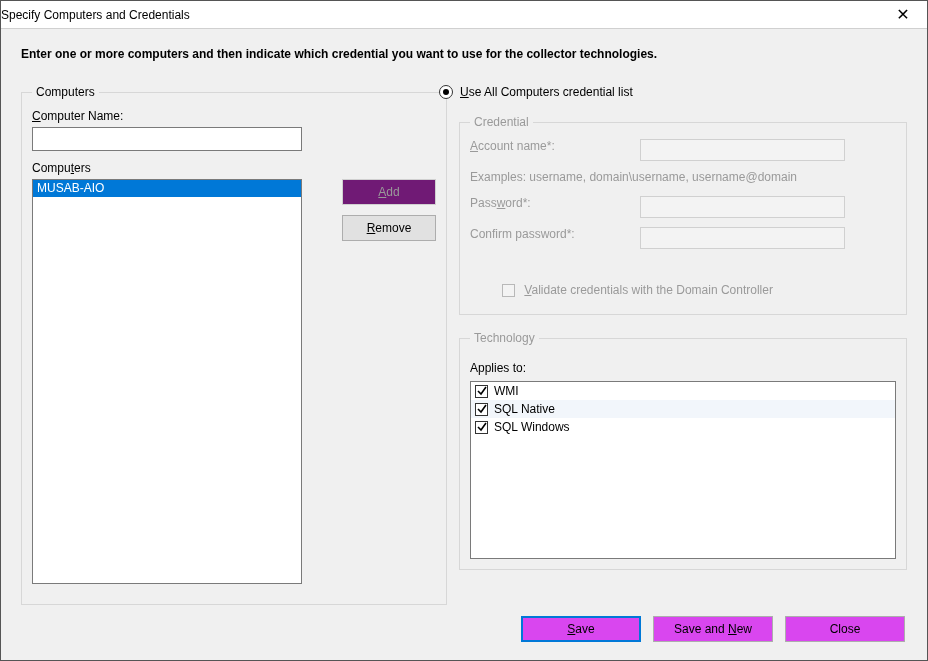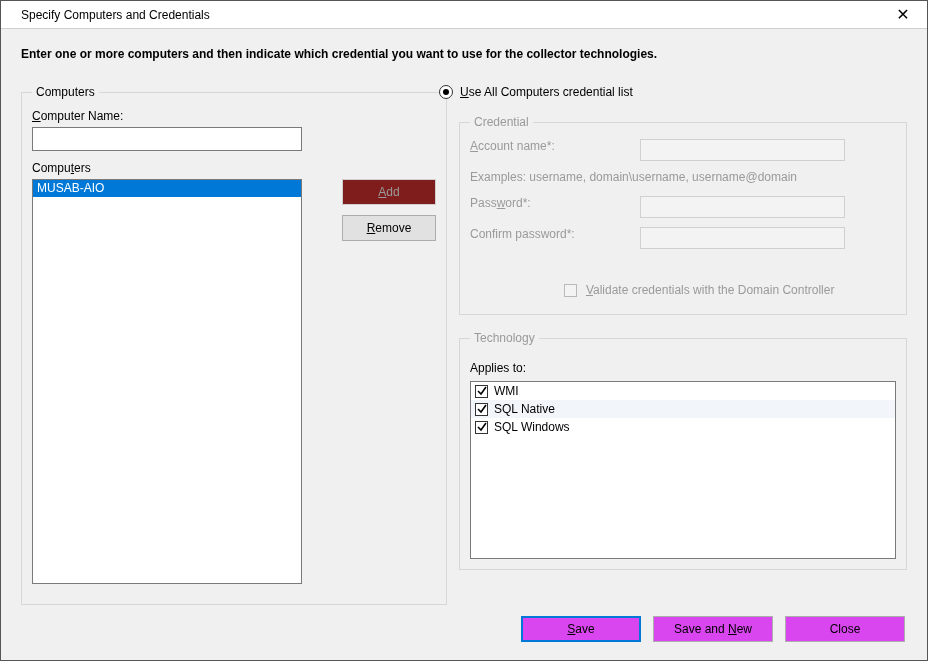--- a/index.html
+++ b/index.html
@@ -16,21 +16,21 @@
     background: #f0f0f0;
     border: 1px solid #555;
     position: relative;
   }
   .titlebar {
     height: 28px;
     background: #fff;
     border-bottom: 1px solid #d0d0d0;
     display: flex;
     align-items: center;
-    padding: 0 2px 0 20px;
+    padding: 0 2px 0 0;
   }
   .titlebar-title {
     flex: 1;
     font-size: 12px;
   }
   .close-btn {
     width: 44px;
     height: 26px;
     display: flex;
     align-items: center;
@@ -99,21 +99,21 @@
   .btn {
     width: 94px;
     height: 26px;
     border: 1px solid #adadad;
     background: #e1e1e1;
     font: inherit;
     cursor: pointer;
   }
   .btn:disabled {
     color: #9a9a9a;
-    background: #7f1d1d;
+    background: #701a75;
     border-color: #d0d0d0;
     cursor: default;
   }
   .btn-stack { display: flex; flex-direction: column; gap: 10px; margin-left: 40px; }
 
   .radio-row {
     display: flex;
     align-items: center;
     gap: 7px;
     margin-bottom: 20px;
@@ -152,21 +152,21 @@
   .examples { margin-bottom: 12px; font-size: 12px; }
 
   .chk {
     width: 13px; height: 13px;
     border: 1px solid #b8b8b8;
     background: #f3f3f3;
     display: inline-block;
     vertical-align: middle;
     margin-right: 6px;
   }
-  .validate-row { margin-top: 34px; margin-left: 32px; font-size: 12px; text-align: center; }
+  .validate-row { margin-top: 34px; margin-left: 32px; font-size: 12px; }
 
   .tech-group { margin-top: 16px; }
   .tech-label { font-size: 12px; margin: 6px 0 6px 0; display: block; }
   .tech-list {
     border: 1px solid #7a7a7a;
     background: #fff;
     height: 178px;
   }
   .tech-row {
     display: flex;

